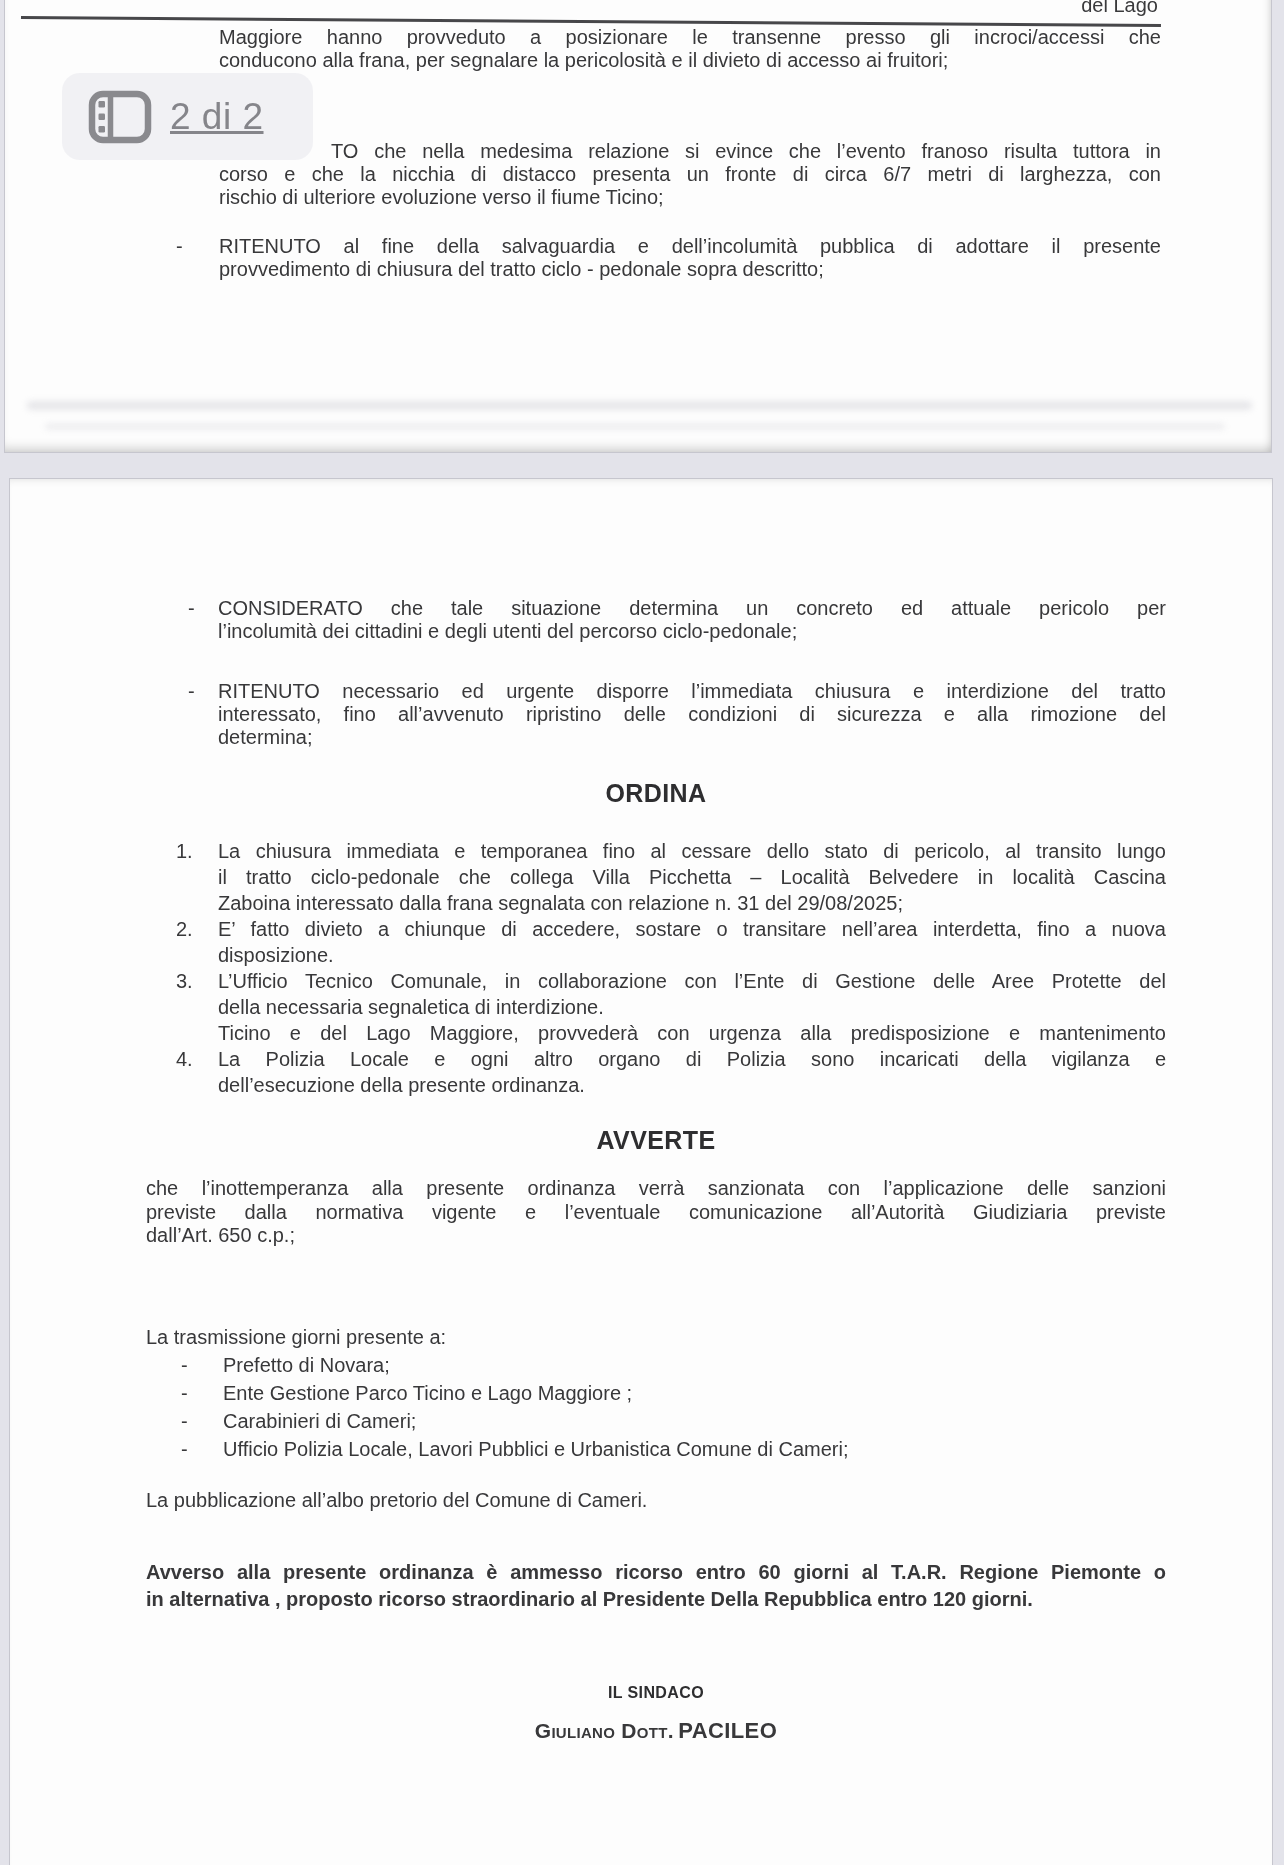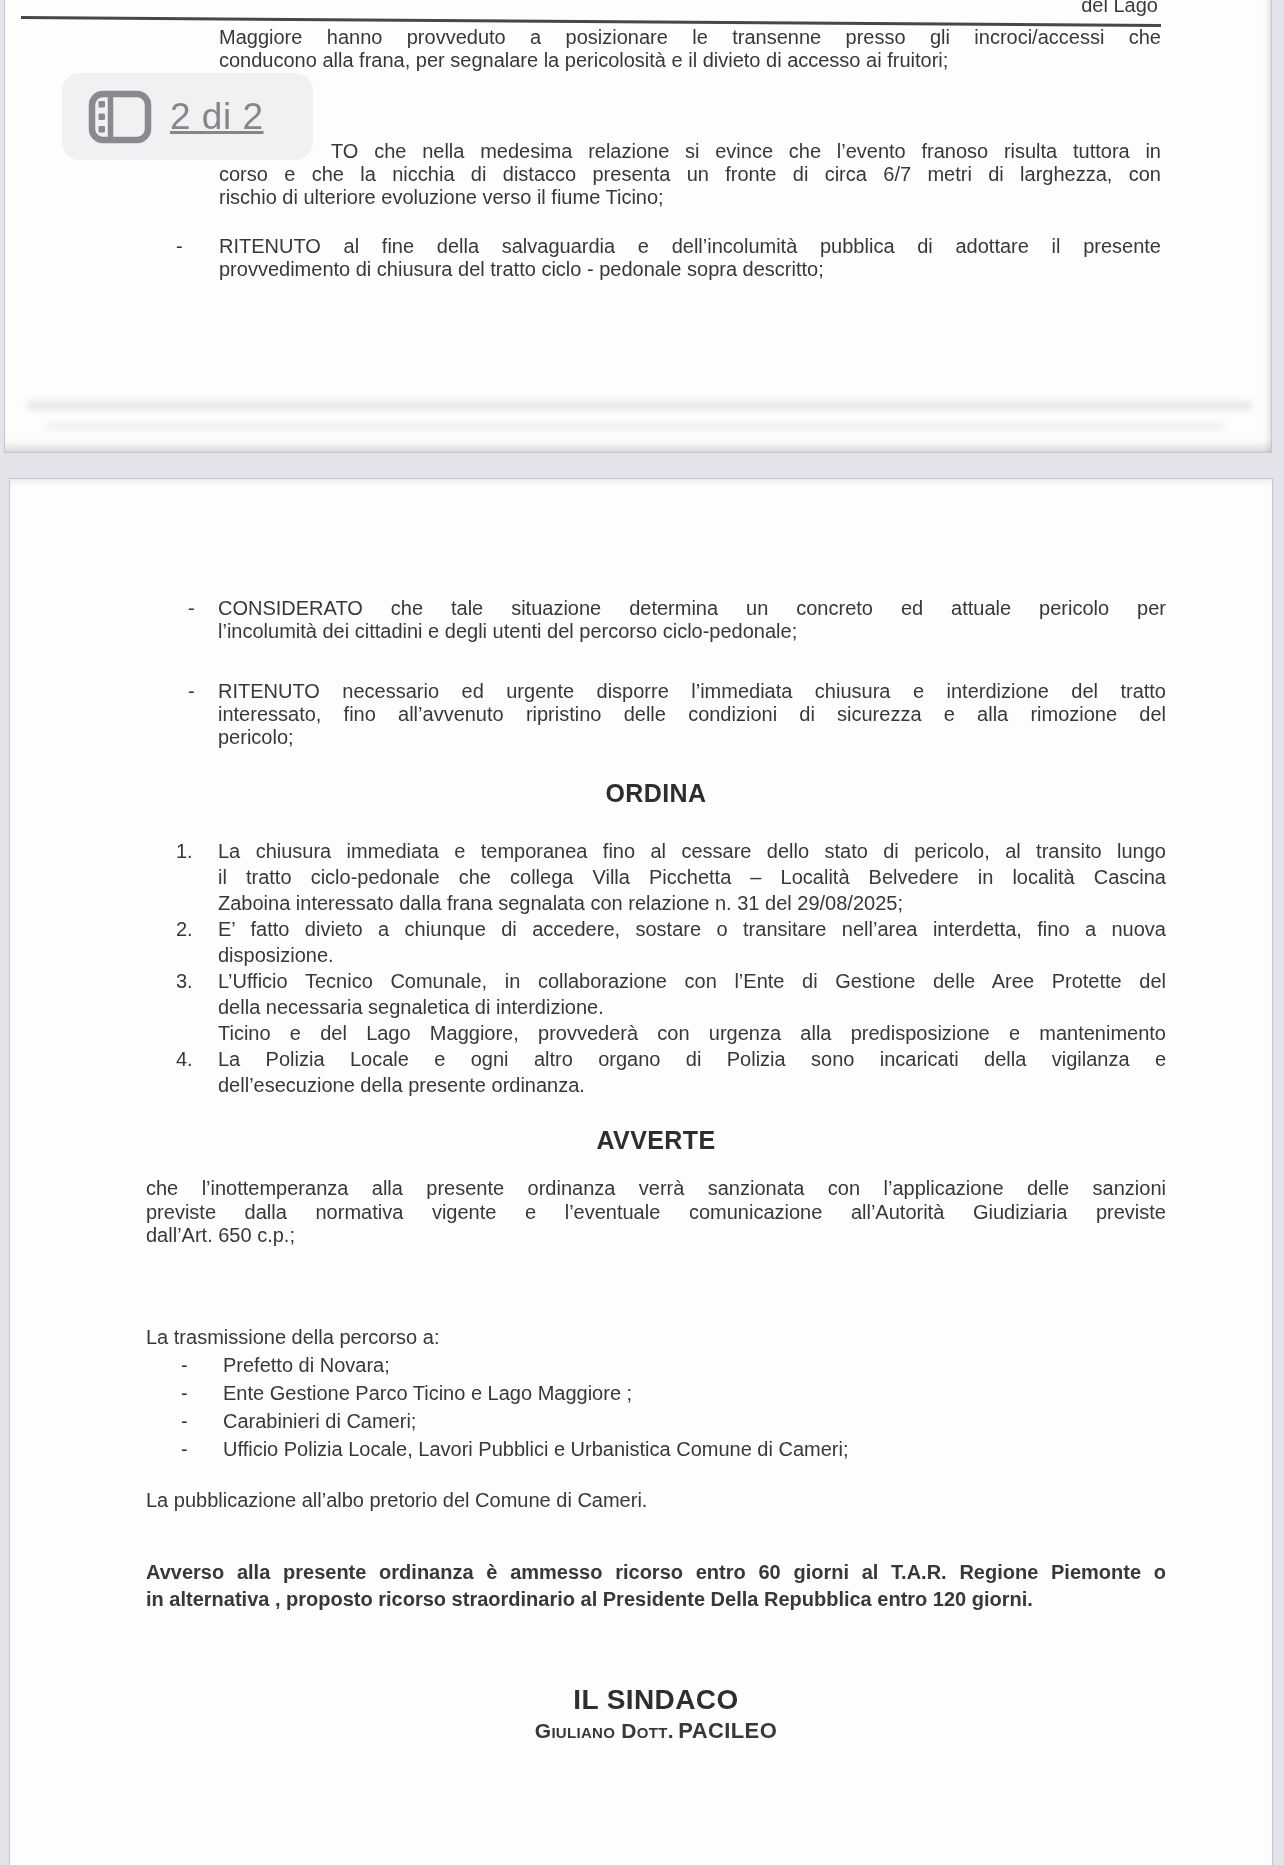--- a/index.html
+++ b/index.html
@@ -95,21 +95,21 @@
   <div class="dash" style="left:178px;top:118px;">-</div>
   <div class="txt w948 lh23" style="left:208px;top:118px;">
     <div class="ln j">CONSIDERATO che tale situazione determina un concreto ed attuale pericolo per</div>
     <div class="ln">l’incolumità dei cittadini e degli utenti del percorso ciclo-pedonale;</div>
   </div>
 
   <div class="dash" style="left:178px;top:201px;">-</div>
   <div class="txt w948 lh23" style="left:208px;top:201px;">
     <div class="ln j">RITENUTO necessario ed urgente disporre l’immediata chiusura e interdizione del tratto</div>
     <div class="ln j">interessato, fino all’avvenuto ripristino delle condizioni di sicurezza e alla rimozione del</div>
-    <div class="ln">pericolo;</div>
+    <div class="ln">determina;</div>
   </div>
 
   <div class="heading" style="top:300px;">ORDINA</div>
 
   <div class="txt w948 lh25" style="left:208px;top:359px;">
     <span class="num">1.</span>
     <div class="ln j">La chiusura immediata e temporanea fino al cessare dello stato di pericolo, al transito lungo</div>
     <div class="ln j">il tratto ciclo-pedonale che collega  Villa Picchetta – Località Belvedere in località Cascina</div>
     <div class="ln">Zaboina interessato dalla frana segnalata con relazione n. 31 del 29/08/2025;</div>
   </div>
@@ -132,42 +132,42 @@
 
   <div class="heading" style="top:647px;">AVVERTE</div>
 
   <div class="txt w1020 lh24" style="left:136px;top:698px;">
     <div class="ln j">che l’inottemperanza alla presente ordinanza verrà sanzionata con l’applicazione delle sanzioni</div>
     <div class="ln j">previste dalla normativa vigente e l’eventuale comunicazione all’Autorità Giudiziaria previste</div>
     <div class="ln">dall’Art. 650 c.p.;</div>
   </div>
 
 
-  <div class="txt" style="left:136px;top:847px;">La trasmissione della percorso a:</div>
+  <div class="txt" style="left:136px;top:847px;">La trasmissione giorni presente a:</div>
 
   <div class="dash" style="left:171px;top:875px;">-</div>
   <div class="txt" style="left:213px;top:875px;">Prefetto di Novara;</div>
 
   <div class="dash" style="left:171px;top:903px;">-</div>
   <div class="txt" style="left:213px;top:903px;">Ente Gestione Parco Ticino e Lago Maggiore ;</div>
 
   <div class="dash" style="left:171px;top:931px;">-</div>
   <div class="txt" style="left:213px;top:931px;">Carabinieri di Cameri;</div>
 
   <div class="dash" style="left:171px;top:959px;">-</div>
   <div class="txt" style="left:213px;top:959px;">Ufficio Polizia Locale, Lavori Pubblici e Urbanistica Comune di Cameri;</div>
 
   <div class="txt" style="left:136px;top:1010px;">La pubblicazione all’albo pretorio del Comune di Cameri.</div>
 
   <div class="txt w1020" style="left:136px;top:1080px;font-weight:bold;">
     <div class="ln j" style="height:27px;line-height:27px;">Avverso alla presente ordinanza è ammesso ricorso entro 60 giorni al T.A.R. Regione Piemonte o</div>
     <div class="ln" style="height:27px;line-height:27px;">in alternativa , proposto ricorso straordinario al Presidente Della Repubblica entro 120 giorni.</div>
   </div>
 
-  <div class="heading" style="top:1205px;font-size:28px;">IL SINDACO</div>
+  <div class="heading" style="top:1205px;font-size:16px;">IL SINDACO</div>
   <div class="abs center-line" style="left:136px;top:1239px;width:1020px;">
     <span class="sig-prefix">Giuliano Dott.</span>
     <span class="sig-surname">PACILEO</span>
   </div>
 </div>
 
 <div id="badge">
   <span class="glyph">
     <svg width="64" height="54" viewBox="0 0 64 54" fill="none">
       <rect x="4" y="4" width="56" height="46" rx="11" stroke="#8a8a8e" stroke-width="6.5"></rect>

